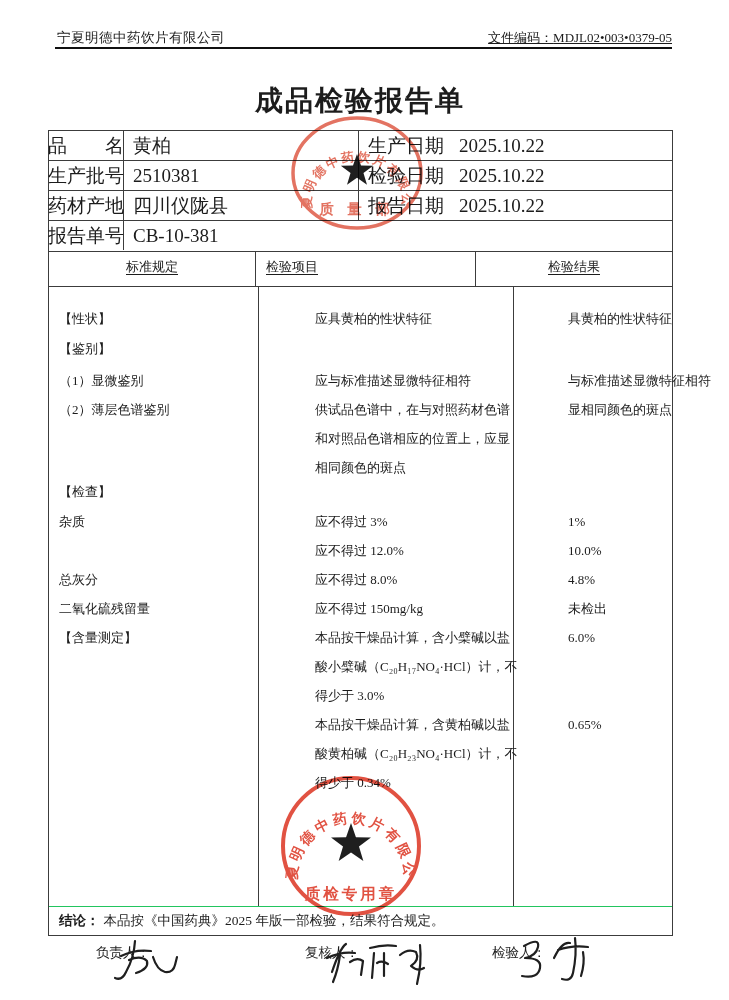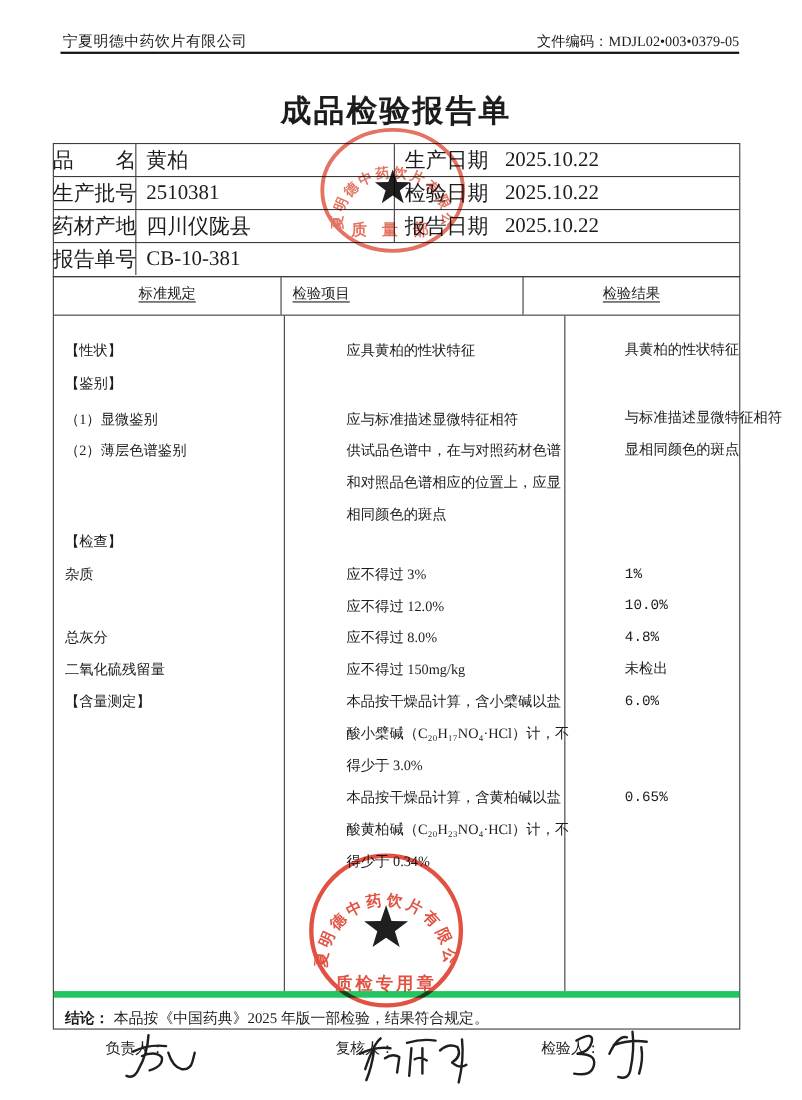--- a/index.html
+++ b/index.html
@@ -4,21 +4,21 @@
 <style>
   html,body{margin:0;padding:0;}
   body{
     width:729px;height:1000px;position:relative;background:#ffffff;
     font-family:"Liberation Serif","DejaVu Serif","DejaVu Sans",serif;
     color:#1c1c1c;overflow:hidden;
   }
   .abs{position:absolute;}
   
   .hdr-company{left:57px;top:29px;font-size:13.5px;letter-spacing:.5px;}
-  .hdr-code{right:57px;top:29px;font-size:13px;}
+  .hdr-code{right:57px;top:29px;font-size:13px;text-decoration:underline;}
   .hdr-rule{left:55px;top:47px;width:617px;height:2px;background:#101010;}
   
   .doc-title{left:48px;top:82px;width:624px;text-align:center;
     font-size:28px;font-weight:bold;letter-spacing:2px;}
   
   .itable{left:48px;top:130px;width:623px;height:120px;border:1px solid #3c3c3c;}
   .irow{position:relative;height:29px;border-bottom:1px solid #3c3c3c;
     display:flex;align-items:center;font-size:19px;}
   .irow:last-child{border-bottom:none;align-items:flex-end;}
   .icell-label{width:74px;text-align:center;align-self:stretch;
@@ -38,23 +38,23 @@
   .mt-h2{width:206px;border-right:1px solid #3c3c3c;justify-content:center;}
   .mt-h3{flex:1;justify-content:center;}
   .mt-body{flex:1;display:flex;position:relative;gap:48px;}
   .mt-col{position:relative;}
   .mt-c1{width:209px;border-right:1px solid #3c3c3c;}
   .mt-c2{width:206px;border-right:1px solid #3c3c3c;}
   .mt-c3{flex:1;}
   .tline{position:absolute;left:0;right:2px;height:18px;line-height:18px;white-space:nowrap;}
   .mt-c1 .tline{padding-left:10px;}
   .mt-c2 .tline{padding-left:8px;}
-  .mt-c3 .tline{padding-left:6px;font-family:Liberation Mono, monospace;}
-  .mt-conclusion{height:28px;border-top:6px solid #22c55e;display:flex;
-    align-items:flex-end;padding-left:10px;font-size:13.5px;}
+  .mt-c3 .tline{padding-left:6px;}
+  .mt-conclusion{height:28px;border-top:1px solid #22c55e;display:flex;
+    align-items:center;padding-left:10px;font-size:13.5px;}
   .mt-conclusion b{margin-right:4px;}
   
   .sig-row{left:0;top:938px;width:729px;height:60px;font-size:13.5px;}
   .sig-label{position:absolute;top:6px;margin-left:40px;}
   .sig-svg{position:absolute;}
   .sig-svg path{stroke:#1f1f1f;stroke-width:2.2;fill:none;stroke-linecap:round;stroke-linejoin:round;}
   
   .stamp{mix-blend-mode:multiply;opacity:.88;pointer-events:none;}
   .stamp text{font-family:"Liberation Serif","DejaVu Serif",serif;font-weight:bold;fill:currentColor;}
 </style>

